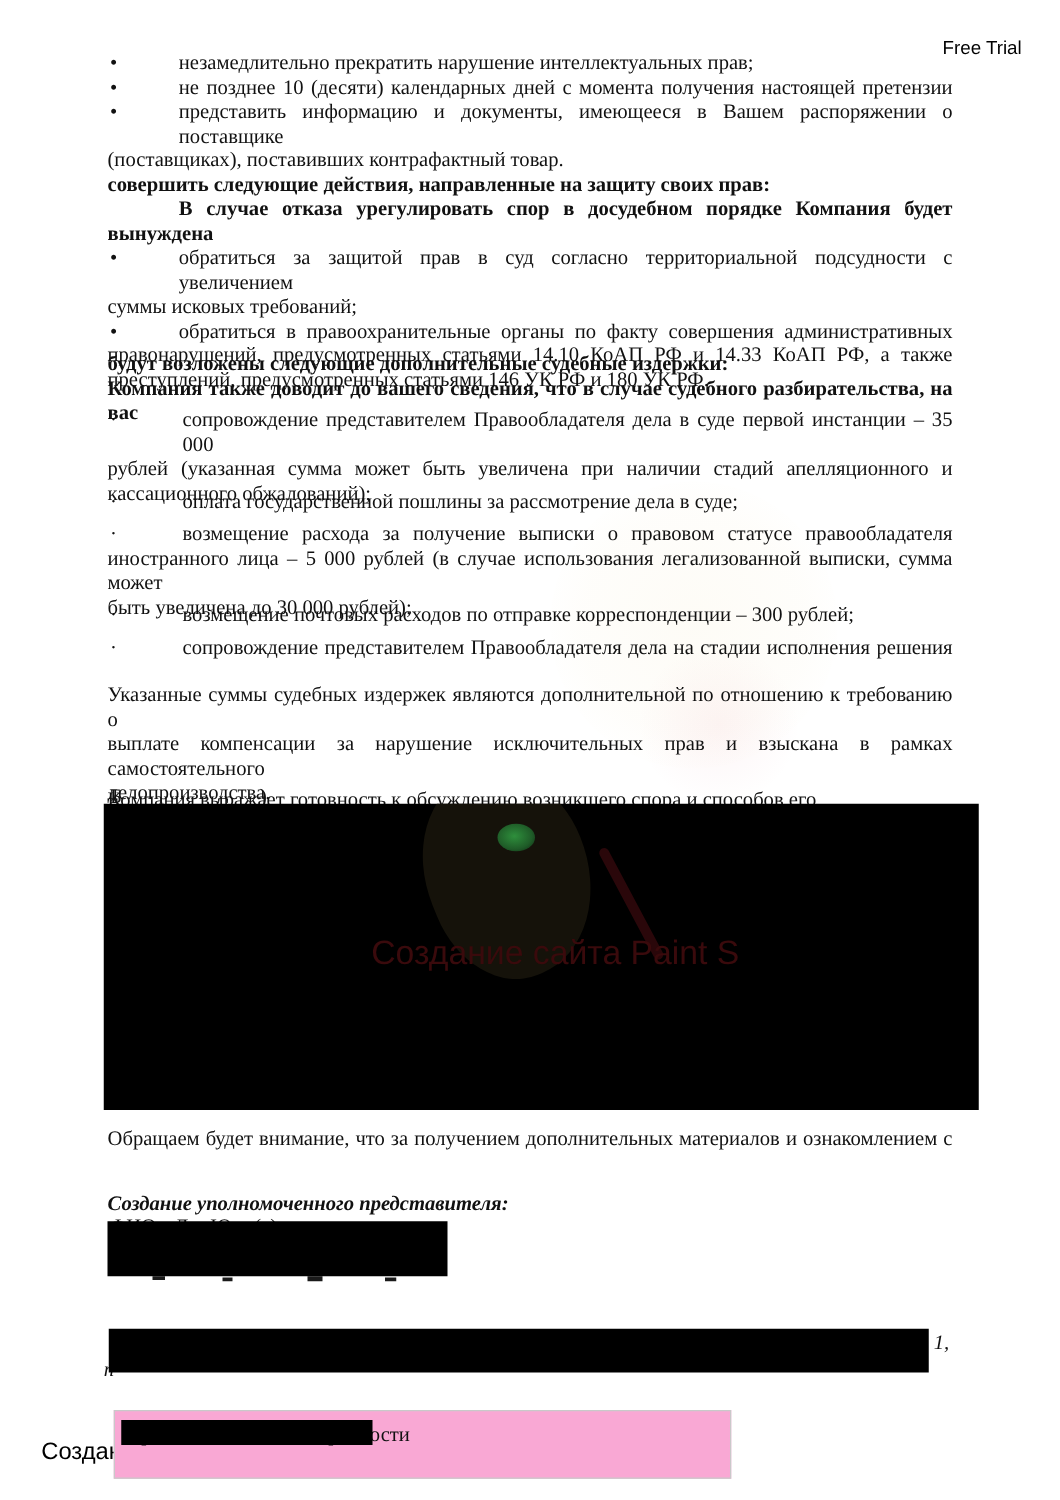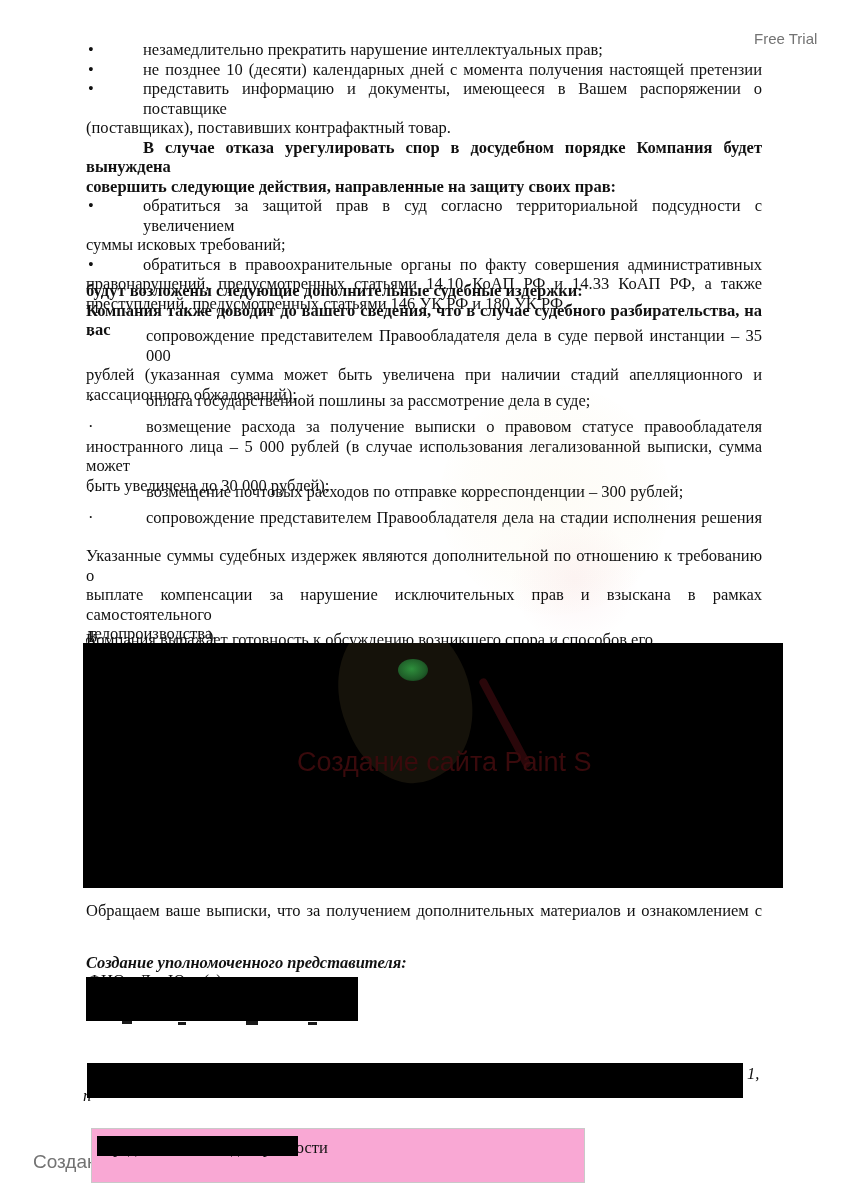--- a/index.html
+++ b/index.html
@@ -31,21 +31,21 @@
   .brush-stroke{position:absolute;left:418px;top:30px;width:8px;height:100px;
       background:#2a070a;transform:rotate(-28deg);border-radius:4px;}
   .dark-wm-text{position:absolute;left:214px;top:104px;width:320px;
       font-family:"Liberation Sans",sans-serif;font-size:27px;color:#3a0a0c;}
   
   .bg-blob1{position:absolute;left:440px;top:385px;width:230px;height:230px;border-radius:50%;
       background:radial-gradient(circle,#e8c96a 0%,#f3e3b4 55%,transparent 75%);opacity:.06;z-index:0;}
   .bg-blob2{position:absolute;left:505px;top:520px;width:140px;height:120px;border-radius:50%;
       background:radial-gradient(circle,#e06a7a 0%,transparent 70%);opacity:.07;z-index:0;}
   
-  .pink{font-family:"Liberation Sans",sans-serif;color:#737373;}
+  .pink{font-family:"Liberation Sans",sans-serif;color:#000000;}
   #free-trial{left:754px;top:30px;font-size:15px;}
   #site-wm-bottom{left:33px;top:1151px;font-size:19px;}
   
   .frag{position:absolute;font-size:16.5px;line-height:19.5px;z-index:2;}
   .frag.it{font-style:italic;}
   .sliver{position:absolute;background:#1a1a1a;z-index:2;}
   
   #sig-box{position:absolute;left:91px;top:1128px;width:492px;height:53px;
       border:1px solid #c9c9c9;background:#f9a8d4;z-index:3;}
   #sig-label{position:absolute;left:9px;top:9px;font-size:16.5px;}
@@ -58,22 +58,22 @@
 <div class="bg-blob2"></div>
 
 <div class="abs pink" id="free-trial">Free Trial</div>
 
 <div id="doc-text">
     <div class="blk" style="top: 0px;">
       <div class="ln bullet"><span class="mk">•</span>незамедлительно прекратить нарушение интеллектуальных прав;</div>
       <div class="ln just bullet"><span class="mk">•</span>не позднее 10 (десяти) календарных дней с момента получения настоящей претензии</div>
       <div class="ln just bullet"><span class="mk">•</span>представить информацию и документы, имеющееся в Вашем распоряжении о поставщике</div>
       <div class="ln">(поставщиках), поставивших контрафактный товар.</div>
+      <div class="ln bold">совершить следующие действия, направленные на защиту своих прав:</div>
       <div class="ln just bold ind">В случае отказа урегулировать спор в досудебном порядке Компания будет вынуждена</div>
-      <div class="ln bold">совершить следующие действия, направленные на защиту своих прав:</div>
       <div class="ln just bullet"><span class="mk">•</span>обратиться за защитой прав в суд согласно территориальной подсудности с увеличением</div>
       <div class="ln">суммы исковых требований;</div>
       <div class="ln just bullet"><span class="mk">•</span>обратиться в правоохранительные органы по факту совершения административных</div>
       <div class="ln just">правонарушений, предусмотренных статьями 14.10 КоАП РФ и 14.33 КоАП РФ, а также</div>
       <div class="ln">преступлений, предусмотренных статьями 146 УК РФ и 180 УК РФ.</div>
     </div>
     <div class="blk" style="top: 241px;">
       <div class="ln bold">будут возложены следующие дополнительные судебные издержки:</div>
       <div class="ln just bold">Компания также доводит до вашего сведения, что в случае судебного разбирательства, на вас</div>
     </div>
@@ -98,21 +98,21 @@
     </div>
     <div class="blk" style="top: 506px;">
       <div class="ln just">Указанные суммы судебных издержек являются дополнительной по отношению к требованию о</div>
       <div class="ln just">выплате компенсации за нарушение исключительных прав и взыскана в рамках самостоятельного</div>
       <div class="ln">делопроизводства.</div>
     </div>
     <div class="blk" style="top: 590px;">
       <div class="ln">Компания выражает готовность к обсуждению возникшего спора и способов его урегулирования.</div>
     </div>
     <div class="blk" style="top: 861px;">
-      <div class="ln just">Обращаем ваше выписки, что за получением дополнительных материалов и ознакомлением с</div>
+      <div class="ln just">Обращаем будет внимание, что за получением дополнительных материалов и ознакомлением с</div>
     </div>
     <div class="blk" style="top: 913px;">
       <div class="ln bolditalic">Создание уполномоченного представителя:</div>
     </div>
   </div>
 
 <span class="frag" style="left:88px;top:627px;">Б</span>
 <span class="frag" style="left:208px;top:627px;">)</span>
 
 <div class="redact" id="big-box" style="left:83px;top:643px;width:700px;height:245px;">

